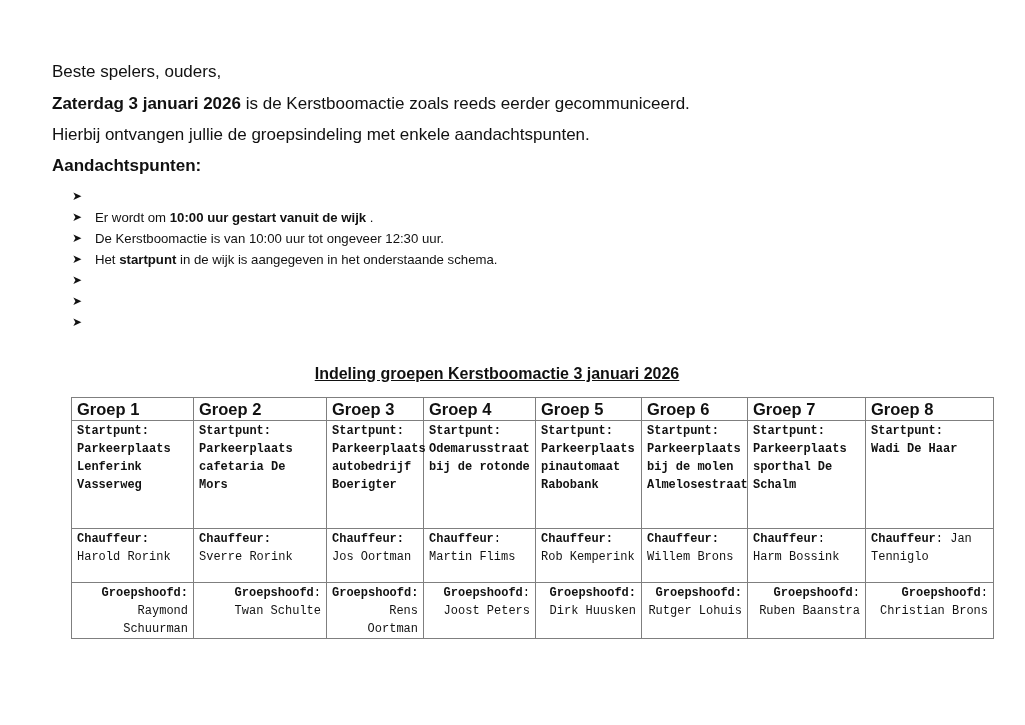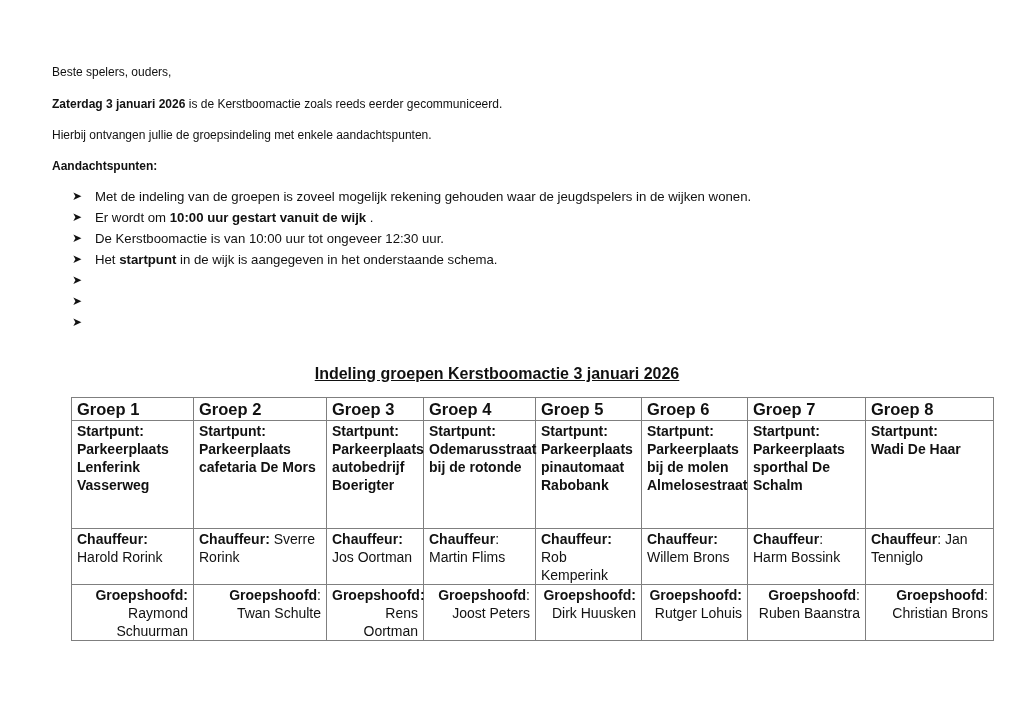--- a/index.html
+++ b/index.html
@@ -1,28 +1,28 @@
 <!DOCTYPE html>
 <html><head>
 <meta charset="utf-8">
 <style>
   html, body { margin:0; padding:0; background:#ffffff; }
   body { width:1025px; height:725px; position:relative; overflow:hidden;
          font-family:"Liberation Sans", "DejaVu Sans", sans-serif; color:#111; }
   .page { position:absolute; left:0; top:0; width:1025px; height:725px; }
-  .para { position:absolute; left:52px; font-size:12px; line-height:16px; white-space:nowrap; }
+  .para { position:absolute; left:52px; font-size:17px; line-height:16px; white-space:nowrap; }
   .b { font-weight:bold; }
   .bullets { position:absolute; left:72px; top:186px; margin:0; padding:0; list-style:none; }
   .bullets li { font-size:13.2px; line-height:21px; height:21px; white-space:nowrap; position:relative; padding-left:23px; }
   .bullets li .arrow { position:absolute; left:0; top:0; font-size:12px; }
   .title { position:absolute; left:0; width:994px; top:365px; text-align:center; font-size:16px; font-weight:bold; text-decoration:underline; }
   table.groups { position:absolute; left:35px; top:397px; border-collapse:collapse; table-layout:fixed; width:922px;margin-left:36px; }
   table.groups td, table.groups th { border:1px solid #7f7f7f; vertical-align:top; padding:1px 5px 0 5px; text-align:left; }
   table.groups th { font-size:16.5px; font-weight:bold; height:21px; line-height:21px; padding-top:1px; }
-  table.groups td { font-size:14px; line-height:18px; }
+  table.groups td { font-size:12px; line-height:18px;font-family:Liberation Mono, monospace; }
   tr.start td { height:106px; font-weight:bold; }
   tr.chauf td { height:52px; }
   tr.head td { height:52px;text-align:right; }
   .lbl { font-weight:bold; }
 </style>
 </head>
 <body>
 
 <div class="page">
 
@@ -30,21 +30,21 @@
 
   <div class="para" style="top:96px">
     <span class="b">Zaterdag 3 januari 2026</span><span> is de Kerstboomactie zoals reeds eerder gecommuniceerd.</span>
   </div>
 
   <div class="para" style="top:127px">Hierbij ontvangen jullie de groepsindeling met enkele aandachtspunten.</div>
 
   <div class="para b" style="top:158px">Aandachtspunten:</div>
 
   <ul class="bullets">
-    <li><span class="arrow">➤</span><span>Met de indeling van de groepen is zoveel mogelijk rekening gehouden waar de jeugdspelers in de wijken wonen.</span><span class="b"></span><span></span></li>
+    <li><span class="arrow">➤</span><span class="b"></span><span></span></li>
     <li><span class="arrow">➤</span><span>Er wordt om </span><span class="b">10:00 uur gestart vanuit de wijk</span><span> .</span></li>
     <li><span class="arrow">➤</span><span>De Kerstboomactie is van 10:00 uur tot ongeveer 12:30 uur.</span><span class="b"></span><span></span></li>
     <li><span class="arrow">➤</span><span>Het </span><span class="b">startpunt</span><span> in de wijk is aangegeven in het onderstaande schema.</span></li>
     <li><span class="arrow">➤</span><span class="b"></span><span></span></li>
     <li><span class="arrow">➤</span><span class="b"></span><span></span></li>
     <li><span class="arrow">➤</span><span class="b"></span><span></span></li>
   </ul>
 
   <div class="title">Indeling groepen Kerstboomactie 3 januari 2026</div>
 

